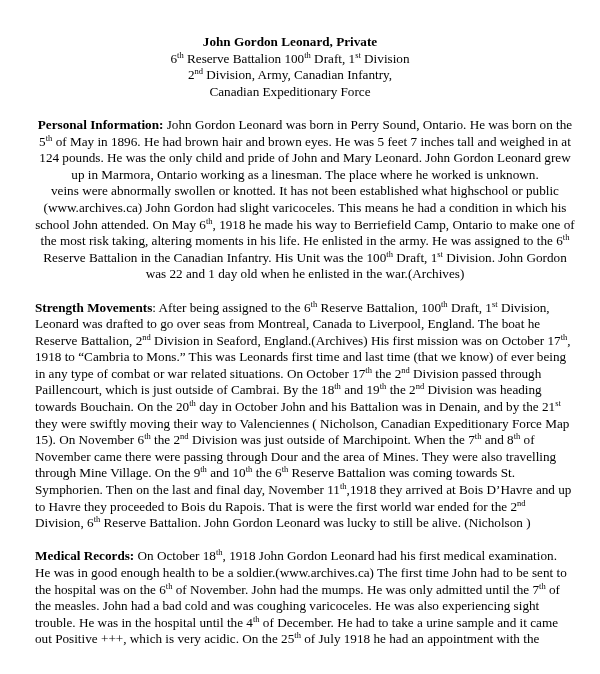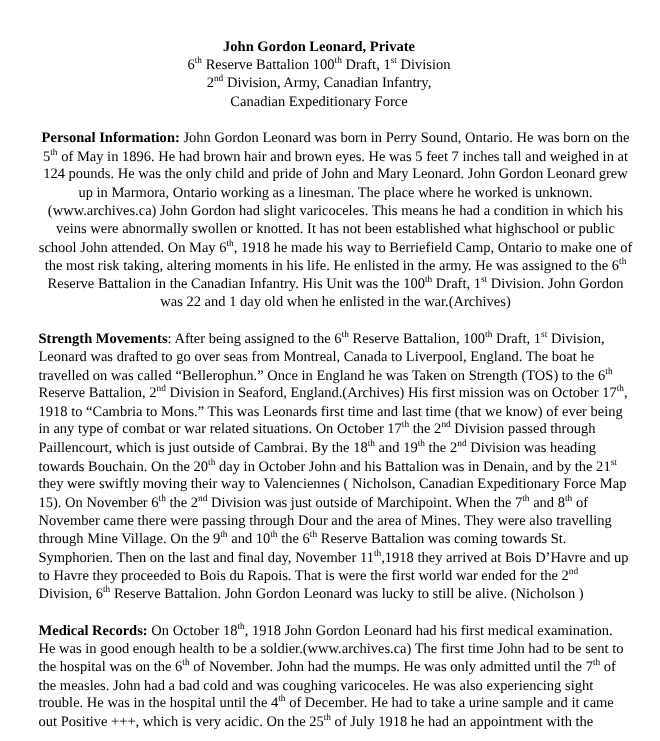--- a/index.html
+++ b/index.html
@@ -31,32 +31,31 @@
     <div>2<sup>nd</sup> Division, Army, Canadian Infantry,</div>
     <div>Canadian Expeditionary Force</div>
   </div>
 
   <p class="para">
 
   <span class="line"><span class="label">Personal Information:</span> John Gordon Leonard was born in Perry Sound, Ontario. He was born on the</span>
       <span class="line">5<sup>th</sup> of May in 1896. He had brown hair and brown eyes. He was 5 feet 7 inches tall and weighed in at</span>
       <span class="line">124 pounds. He was the only child and pride of John and Mary Leonard. John Gordon Leonard grew</span>
       <span class="line">up in Marmora, Ontario working as a linesman. The place where he worked is unknown.</span>
+      <span class="line">veins were abnormally swollen or knotted.  It has not been established what highschool or public</span>
       <span class="line">(www.archives.ca) John Gordon had  slight varicoceles. This means he had a condition in which his</span>
-      <span class="line">veins were abnormally swollen or knotted.  It has not been established what highschool or public</span>
       <span class="line">school John attended. On May 6<sup>th</sup>, 1918 he made his way to Berriefield Camp, Ontario to make one of</span>
       <span class="line">the most risk taking, altering moments in his life. He enlisted in the army. He was assigned to the 6<sup>th</sup></span>
       <span class="line">Reserve Battalion in the Canadian Infantry. His Unit was the 100<sup>th</sup> Draft, 1<sup>st</sup> Division. John Gordon</span>
       <span class="line">was 22 and 1  day old when he enlisted in the war.(Archives)</span>
     </p>
   <p class="para">
 
   <span class="line"><span class="label">Strength Movements</span>: After being assigned to the 6<sup>th</sup> Reserve Battalion, 100<sup>th</sup> Draft, 1<sup>st</sup> Division,</span>
       <span class="line">Leonard was drafted to go over seas from Montreal, Canada to Liverpool, England. The boat he</span>
-      <span class="line">travelled on was called “Bellerophun.” Once in England he was Taken on Strength (TOS) to the 6<sup>th</sup></span>
       <span class="line">Reserve Battalion, 2<sup>nd</sup> Division in Seaford, England.(Archives) His first mission was on October 17<sup>th</sup>,</span>
       <span class="line">1918 to “Cambria to Mons.” This was Leonards first time and last time (that we know) of ever  being</span>
       <span class="line">in any type of combat or war related situations. On October 17<sup>th</sup> the 2<sup>nd</sup> Division passed through</span>
       <span class="line">Paillencourt, which is just outside of Cambrai. By the 18<sup>th</sup> and 19<sup>th</sup> the 2<sup>nd</sup> Division was heading</span>
       <span class="line">towards Bouchain. On the 20<sup>th</sup> day in October John and his Battalion was in Denain, and by the 21<sup>st</sup></span>
       <span class="line">they were swiftly moving their way to Valenciennes ( Nicholson, Canadian Expeditionary Force  Map</span>
       <span class="line">15). On November 6<sup>th</sup> the 2<sup>nd</sup> Division was just outside of Marchipoint. When the 7<sup>th</sup> and 8<sup>th</sup> of</span>
       <span class="line">November came there were passing through Dour and the area of Mines. They were also travelling</span>
       <span class="line">through Mine Village. On the 9<sup>th</sup> and 10<sup>th</sup> the 6<sup>th</sup> Reserve Battalion was coming towards St.</span>
       <span class="line">Symphorien. Then on the last and final day, November 11<sup>th</sup>,1918 they arrived at Bois D’Havre and up</span>

